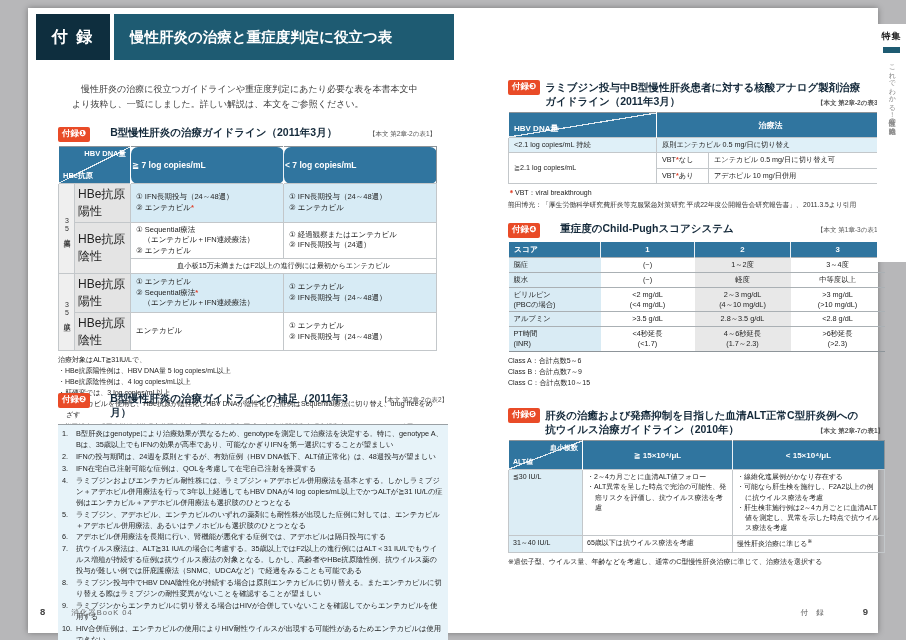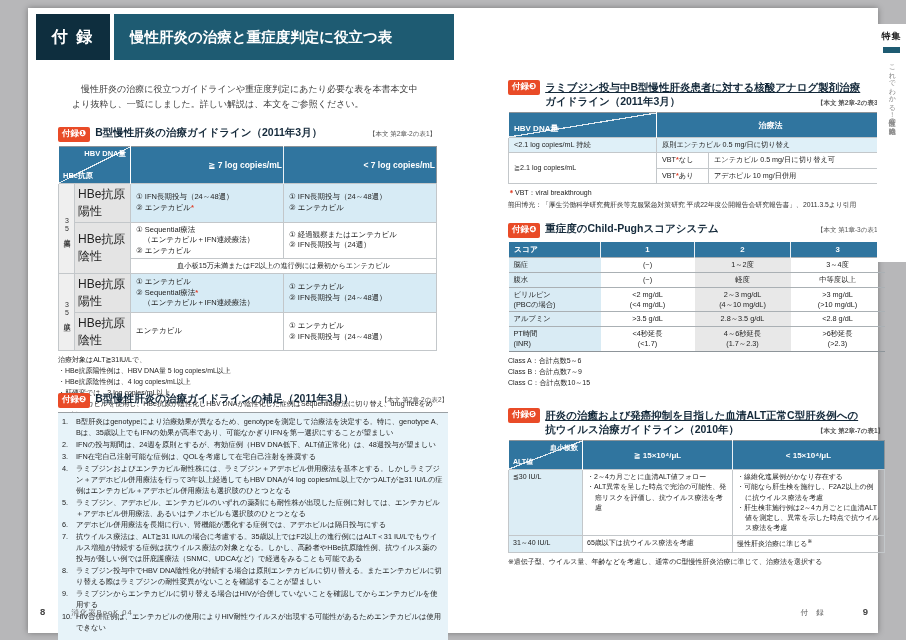--- a/index.html
+++ b/index.html
@@ -12,40 +12,40 @@
 
   
   .hdr{position:absolute;left:8px;top:6px;height:46px;display:flex;}
   .hdr-tag{width:74px;height:46px;background:#0e2e3e;color:#fff;font-weight:bold;font-size:16px;
            display:flex;align-items:center;justify-content:center;letter-spacing:2px;}
   .hdr-title{margin-left:4px;width:340px;height:46px;background:#1e5b72;color:#fff;font-weight:bold;
              font-size:14.5px;display:flex;align-items:center;padding-left:16px;box-sizing:border-box;}
   .intro{position:absolute;left:44px;top:74px;width:354px;font-size:9px;line-height:1.7;color:#3a3a3a;margin:0;}
 
   
-  .cap{display:flex;align-items:baseline;gap:5px;margin-bottom:4px;}
+  .cap{display:flex;align-items:baseline;gap:20px;margin-bottom:4px;}
   .badge{background:#e94b27;color:#fff;font-size:8.5px;font-weight:bold;padding:1px 4px 2px;border-radius:2px;white-space:nowrap;}
   .cap-title{font-size:10.5px;font-weight:bold;color:#14293a;}
   .cap-ref{margin-left:auto;font-size:6.5px;color:#555;white-space:nowrap;}
   .cap2{display:flex;align-items:flex-start;gap:5px;margin-bottom:4px;}
   .cap-lines{flex:1;}
-  .cap-lines .cl1{font-size:10.5px;font-weight:bold;color:#14293a;line-height:1.35;text-decoration:underline;}
+  .cap-lines .cl1{font-size:10.5px;font-weight:bold;color:#14293a;line-height:1.35;}
   .cap-lines .cl2{display:flex;align-items:baseline;font-size:10.5px;font-weight:bold;color:#14293a;line-height:1.35;}
 
   
   table{border-collapse:collapse;table-layout:fixed;}
   .rstar{color:#e0402a;font-weight:bold;}
   .pre{white-space:pre-line;}
   .src{font-size:6.8px;color:#333;line-height:1.5;margin-top:2px;}
 
   
   .app1{position:absolute;left:30px;top:118px;width:378px;}
   .t1{width:378px;border:1px solid #8d9499;font-size:7.5px;color:#222;}
   .t1 th{background:#30759f;color:#fff;font-weight:bold;border-left:1px solid rgba(255,255,255,.9);}
-  .t1 .hcol{font-size:8.5px;height:34px;text-align:right;}
+  .t1 .hcol{font-size:8.5px;height:34px;text-align:left;border-radius:7px;}
   .t1 td{border:1px solid #c3c7ca;padding:2px 5px;vertical-align:middle;line-height:1.4;}
   .t1 .agecell{background:#efefef;text-align:center;padding:2px 0;}
   .t1 .agecell span{writing-mode:vertical-rl;text-orientation:upright;font-size:7px;color:#333;letter-spacing:1px;}
   .t1 .labcell{background:#e4e4e4;font-size:12px;padding:2px 3px;}
   .t1 .hl{background:#d7ebf5;}
   .t1 .notecell{text-align:center;font-size:7.2px;padding:2px;}
   .diag{position:relative;}
   .diag::after{content:"";position:absolute;inset:0;
       background:linear-gradient(to bottom right,transparent calc(50% - .6px),rgba(255,255,255,.85) calc(50% - .6px),rgba(255,255,255,.85) calc(50% + .6px),transparent calc(50% + .6px));}
   .diag .dt,.diag .db{position:absolute;font-size:7.5px;font-weight:bold;color:#fff;z-index:1;}

